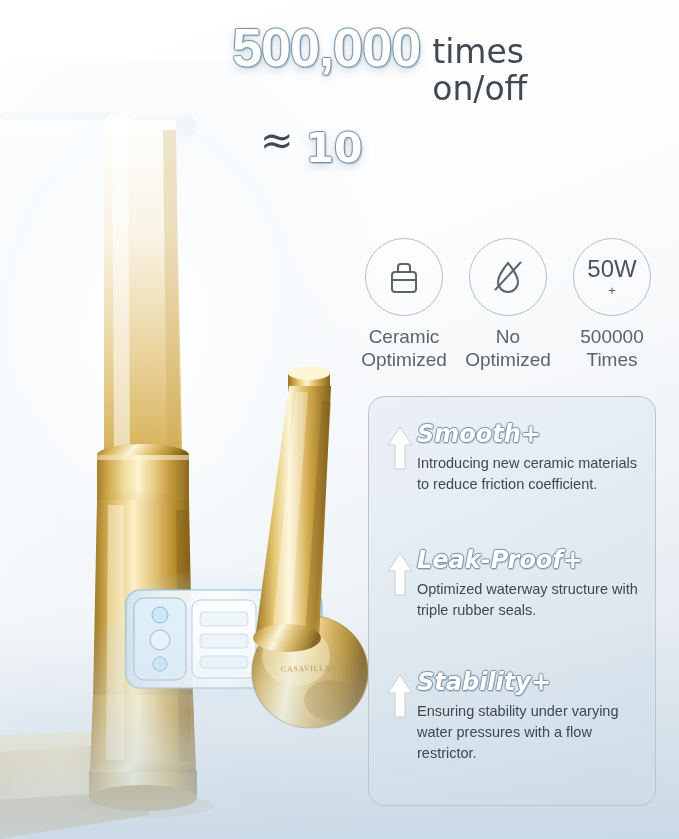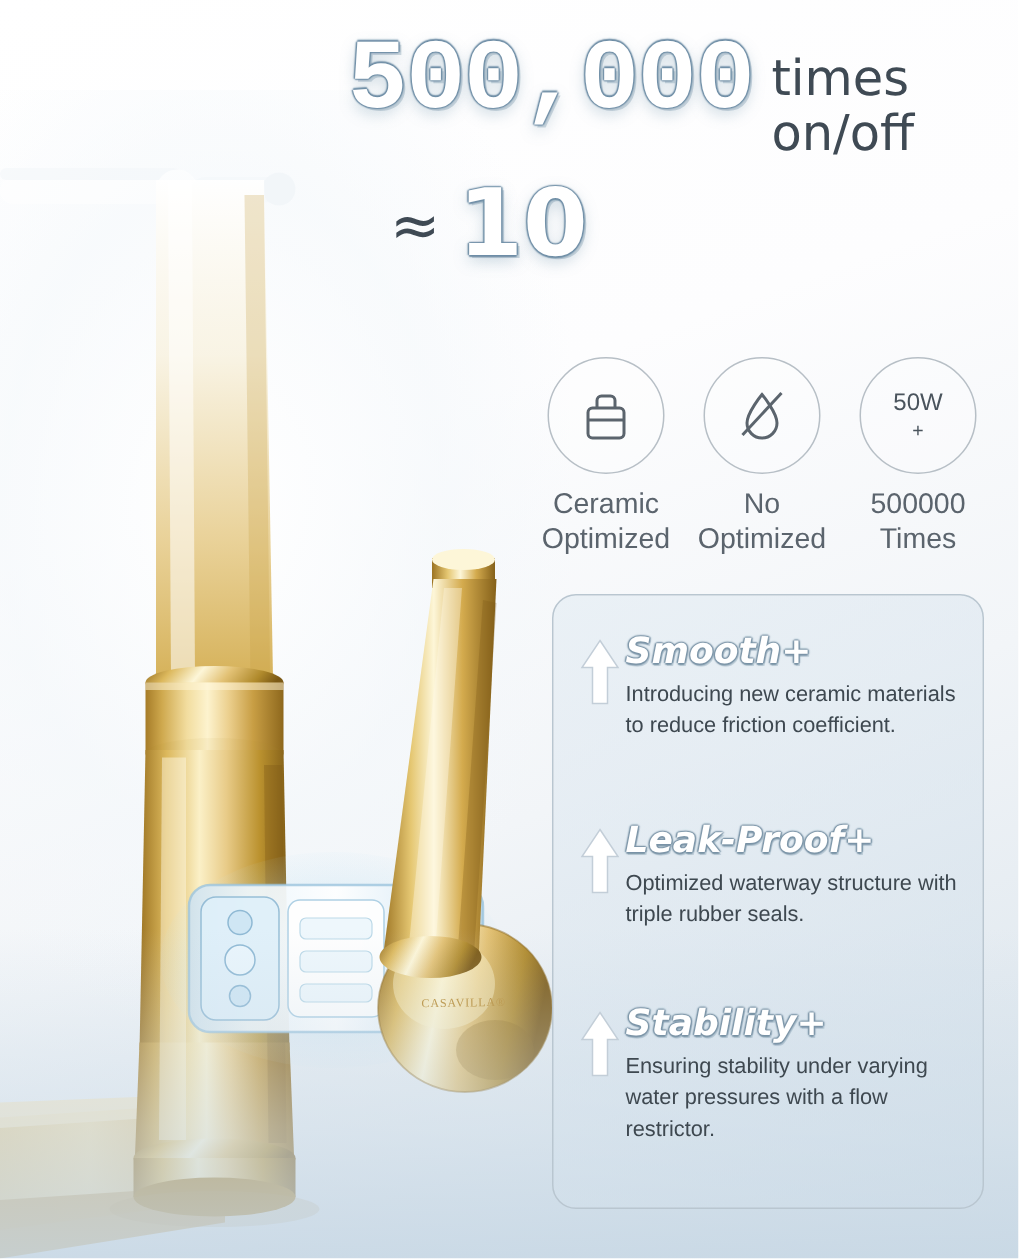--- a/index.html
+++ b/index.html
@@ -48,23 +48,23 @@
     top: 22px;
     width: 440px;
     text-align: left;
   }
   .line1 {
     display: flex;
     align-items: flex-start;
     gap: 12px;
   }
   .big-number {
-    font-family: Liberation Mono, monospace;
+    font-family: Liberation Sans, sans-serif;
     font-weight: 700;
-    font-size: 66px;
+    font-size: 54px;
     line-height: 0.96;
     color: #ffffff;
     letter-spacing: -1px;
     text-shadow:
       0 0 1px #6f8ea6,
       1px 0 1px #6f8ea6,
       -1px 0 1px #6f8ea6,
       0 1px 1px #6f8ea6,
       0 -1px 1px #6f8ea6,
       2px 2px 0px rgba(120,150,170,0.35),
@@ -88,21 +88,21 @@
   .approx {
     font-family: "DejaVu Sans", sans-serif;
     font-size: 40px;
     color: #3f4a54;
     line-height: 1;
     padding-bottom: 8px;
   }
   .ten {
     font-family: "DejaVu Sans", sans-serif;
     font-weight: 700;
-    font-size: 62px;
+    font-size: 41px;
     line-height: 0.95;
     color: #ffffff;
     text-shadow:
       0 0 1px #6f8ea6,
       1px 0 1px #6f8ea6,
       -1px 0 1px #6f8ea6,
       0 1px 1px #6f8ea6,
       0 -1px 1px #6f8ea6,
       2px 2px 0px rgba(120,150,170,0.35),
       0 4px 10px rgba(110,145,170,0.35);
@@ -141,21 +141,21 @@
   }
   .badge-label {
     margin-top: 9px;
     font-family: "Liberation Sans", sans-serif;
     font-size: 19px;
     line-height: 1.22;
     color: #5b646d;
   }
   .watt-main {
     font-family: "Liberation Sans", sans-serif;
-    font-size: 16px;
+    font-size: 24px;
     color: #4a545d;
     line-height: 1;
   }
   .watt-plus {
     font-family: "Liberation Sans", sans-serif;
     font-size: 13px;
     color: #4a545d;
     line-height: 1;
     margin-top: 3px;
   }

